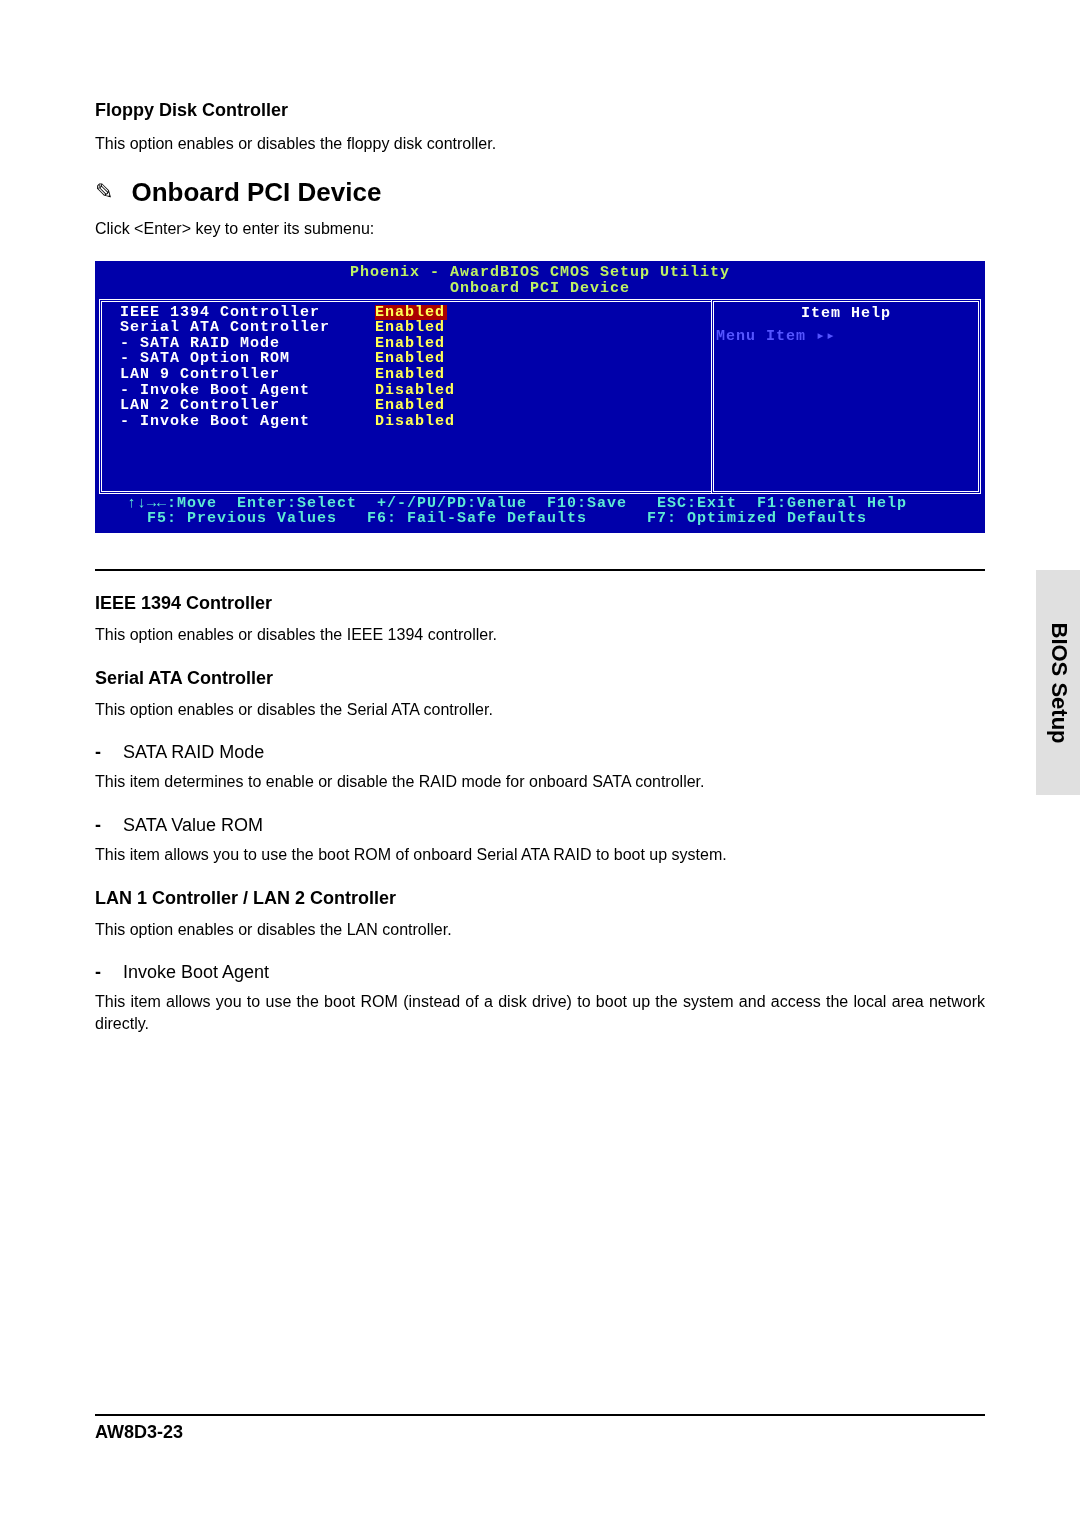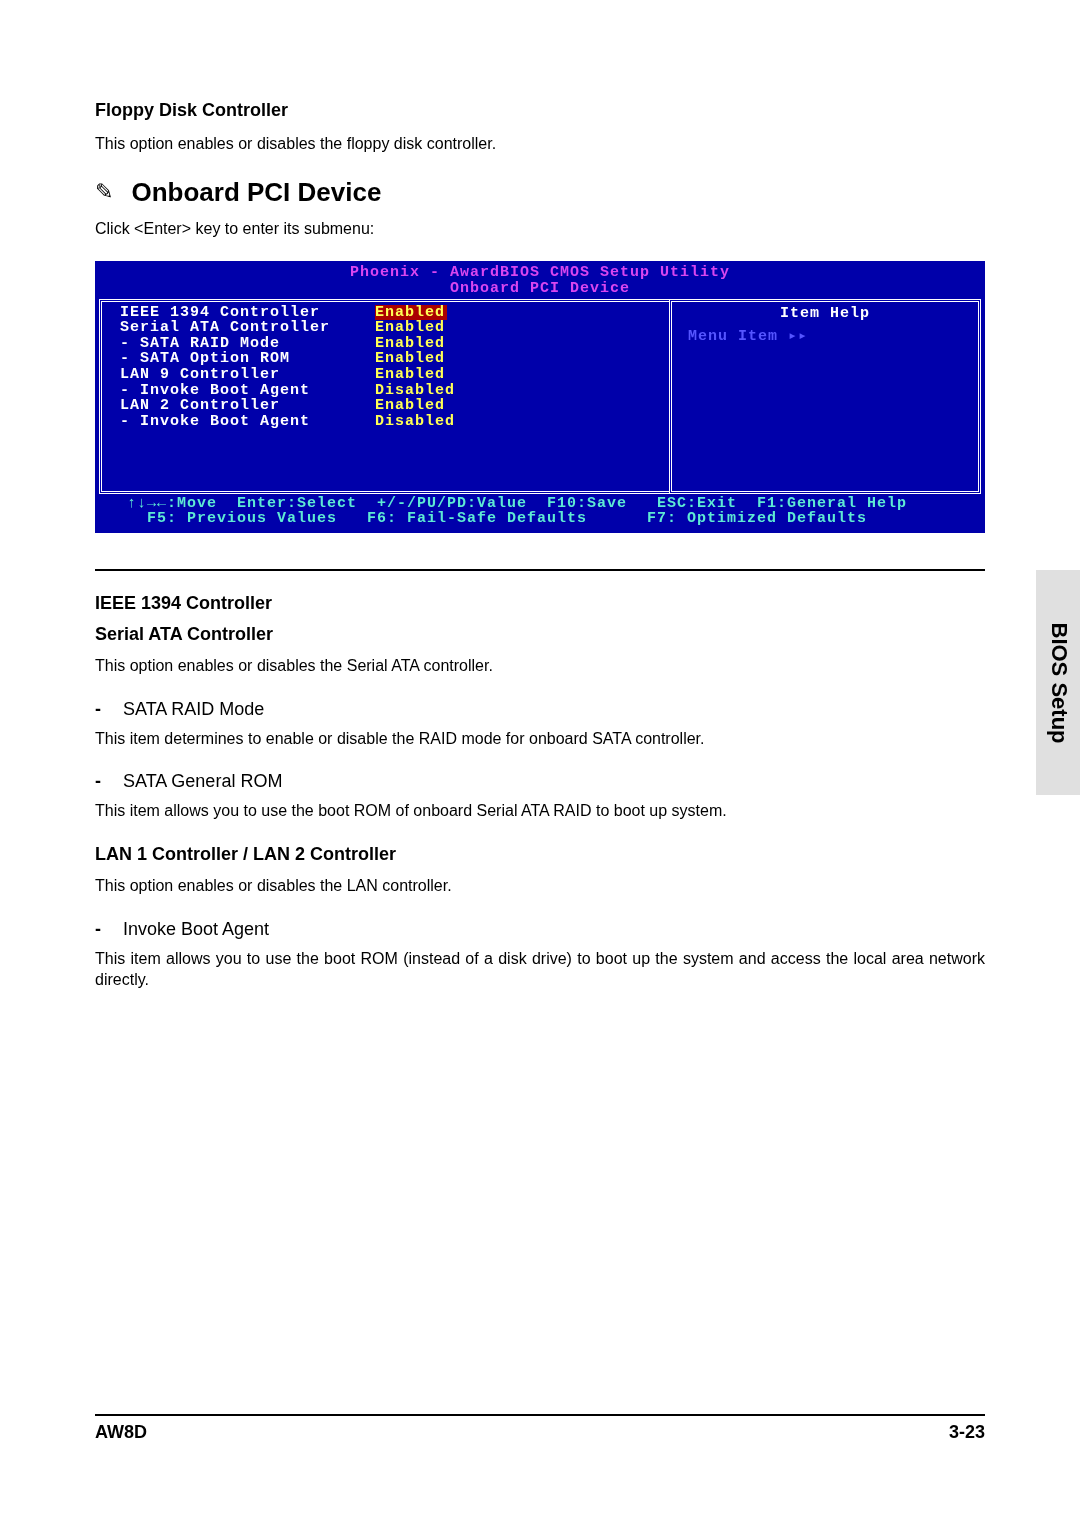--- a/index.html
+++ b/index.html
@@ -46,40 +46,40 @@
     background: #0000aa;
     color: #fff;
     font-family: "Courier New", monospace;
     font-size: 15px;
     font-weight: bold;
     padding: 4px;
     margin: 8px 0 36px 0;
     letter-spacing: 1px;
   }
   .bios-title {
-    color: #d946ef;
+    color: #bef264;
     text-align: center;
     white-space: pre;
     line-height: 1.05;
     margin-bottom: 2px;
   }
   .bios-main {
     display: flex;
   }
   .bios-left {
     flex: 1;
     border: 3px double #fff;
     border-right: none;
     padding: 3px 10px 3px 18px;
     min-height: 195px;
   }
   .bios-right {
-    width: 312px;
+    width: 270px;
     border: 3px double #fff;
-    padding: 3px 16px;
+    padding: 3px 2px;
   }
   .bios-row {
     display: flex;
     line-height: 1.04;
     white-space: pre;
   }
   .bios-row .label { color: #fff; flex: 0 0 255px; }
   .bios-row .value { color: #ffff55; text-align: right; }
   .bios-row .value.selected { background: #aa0000; color:#ffff55; padding-right:2px; }
   .bios-right .help-title { color:#fff; text-align:center; }
@@ -143,21 +143,21 @@
     right: 95px;
     bottom: 86px;
   }
   .footer hr {
     border: none;
     border-top: 2px solid #000;
     margin-bottom: 6px;
   }
   .footer .row {
     display: flex;
-    justify-content: space-between;
+    justify-content: flex-start;
     font-weight: bold;
     font-size: 18px;
   }
   .arrows-glyph { color:#5555ff; }
 </style>
 </head>
 <body>
 
 <div class="page">
 
@@ -191,33 +191,34 @@
         </div>
       </div>
     </div>
     <div class="bios-footer"><span>↑↓→←:Move  Enter:Select  +/-/PU/PD:Value  F10:Save   ESC:Exit  F1:General Help</span>
 <span>  F5: Previous Values   F6: Fail-Safe Defaults      F7: Optimized Defaults</span></div>
   </div>
 
   <hr class="sep">
 
   <div class="sub-heading">IEEE 1394 Controller</div>
+  <div class="body-text">This option enables or disables the IEEE 1394 controller.</div>
 
   <div class="sub-heading">Serial ATA Controller</div>
   <div class="body-text">This option enables or disables the Serial ATA controller.</div>
 
   <div class="indent-row">
     <span class="dash">-</span>
     <span class="indent-heading">SATA RAID Mode</span>
   </div>
   <div class="body-text">This item determines to enable or disable the RAID mode for onboard SATA controller.</div>
 
   <div class="indent-row">
     <span class="dash">-</span>
-    <span class="indent-heading">SATA General ROM</span>
+    <span class="indent-heading">SATA Value ROM</span>
   </div>
   <div class="body-text">This item allows you to use the boot ROM of onboard Serial ATA RAID to boot up system.</div>
 
   <div class="sub-heading">LAN 1 Controller / LAN 2 Controller</div>
   <div class="body-text">This option enables or disables the LAN controller.</div>
 
   <div class="indent-row">
     <span class="dash">-</span>
     <span class="indent-heading">Invoke Boot Agent</span>
   </div>

